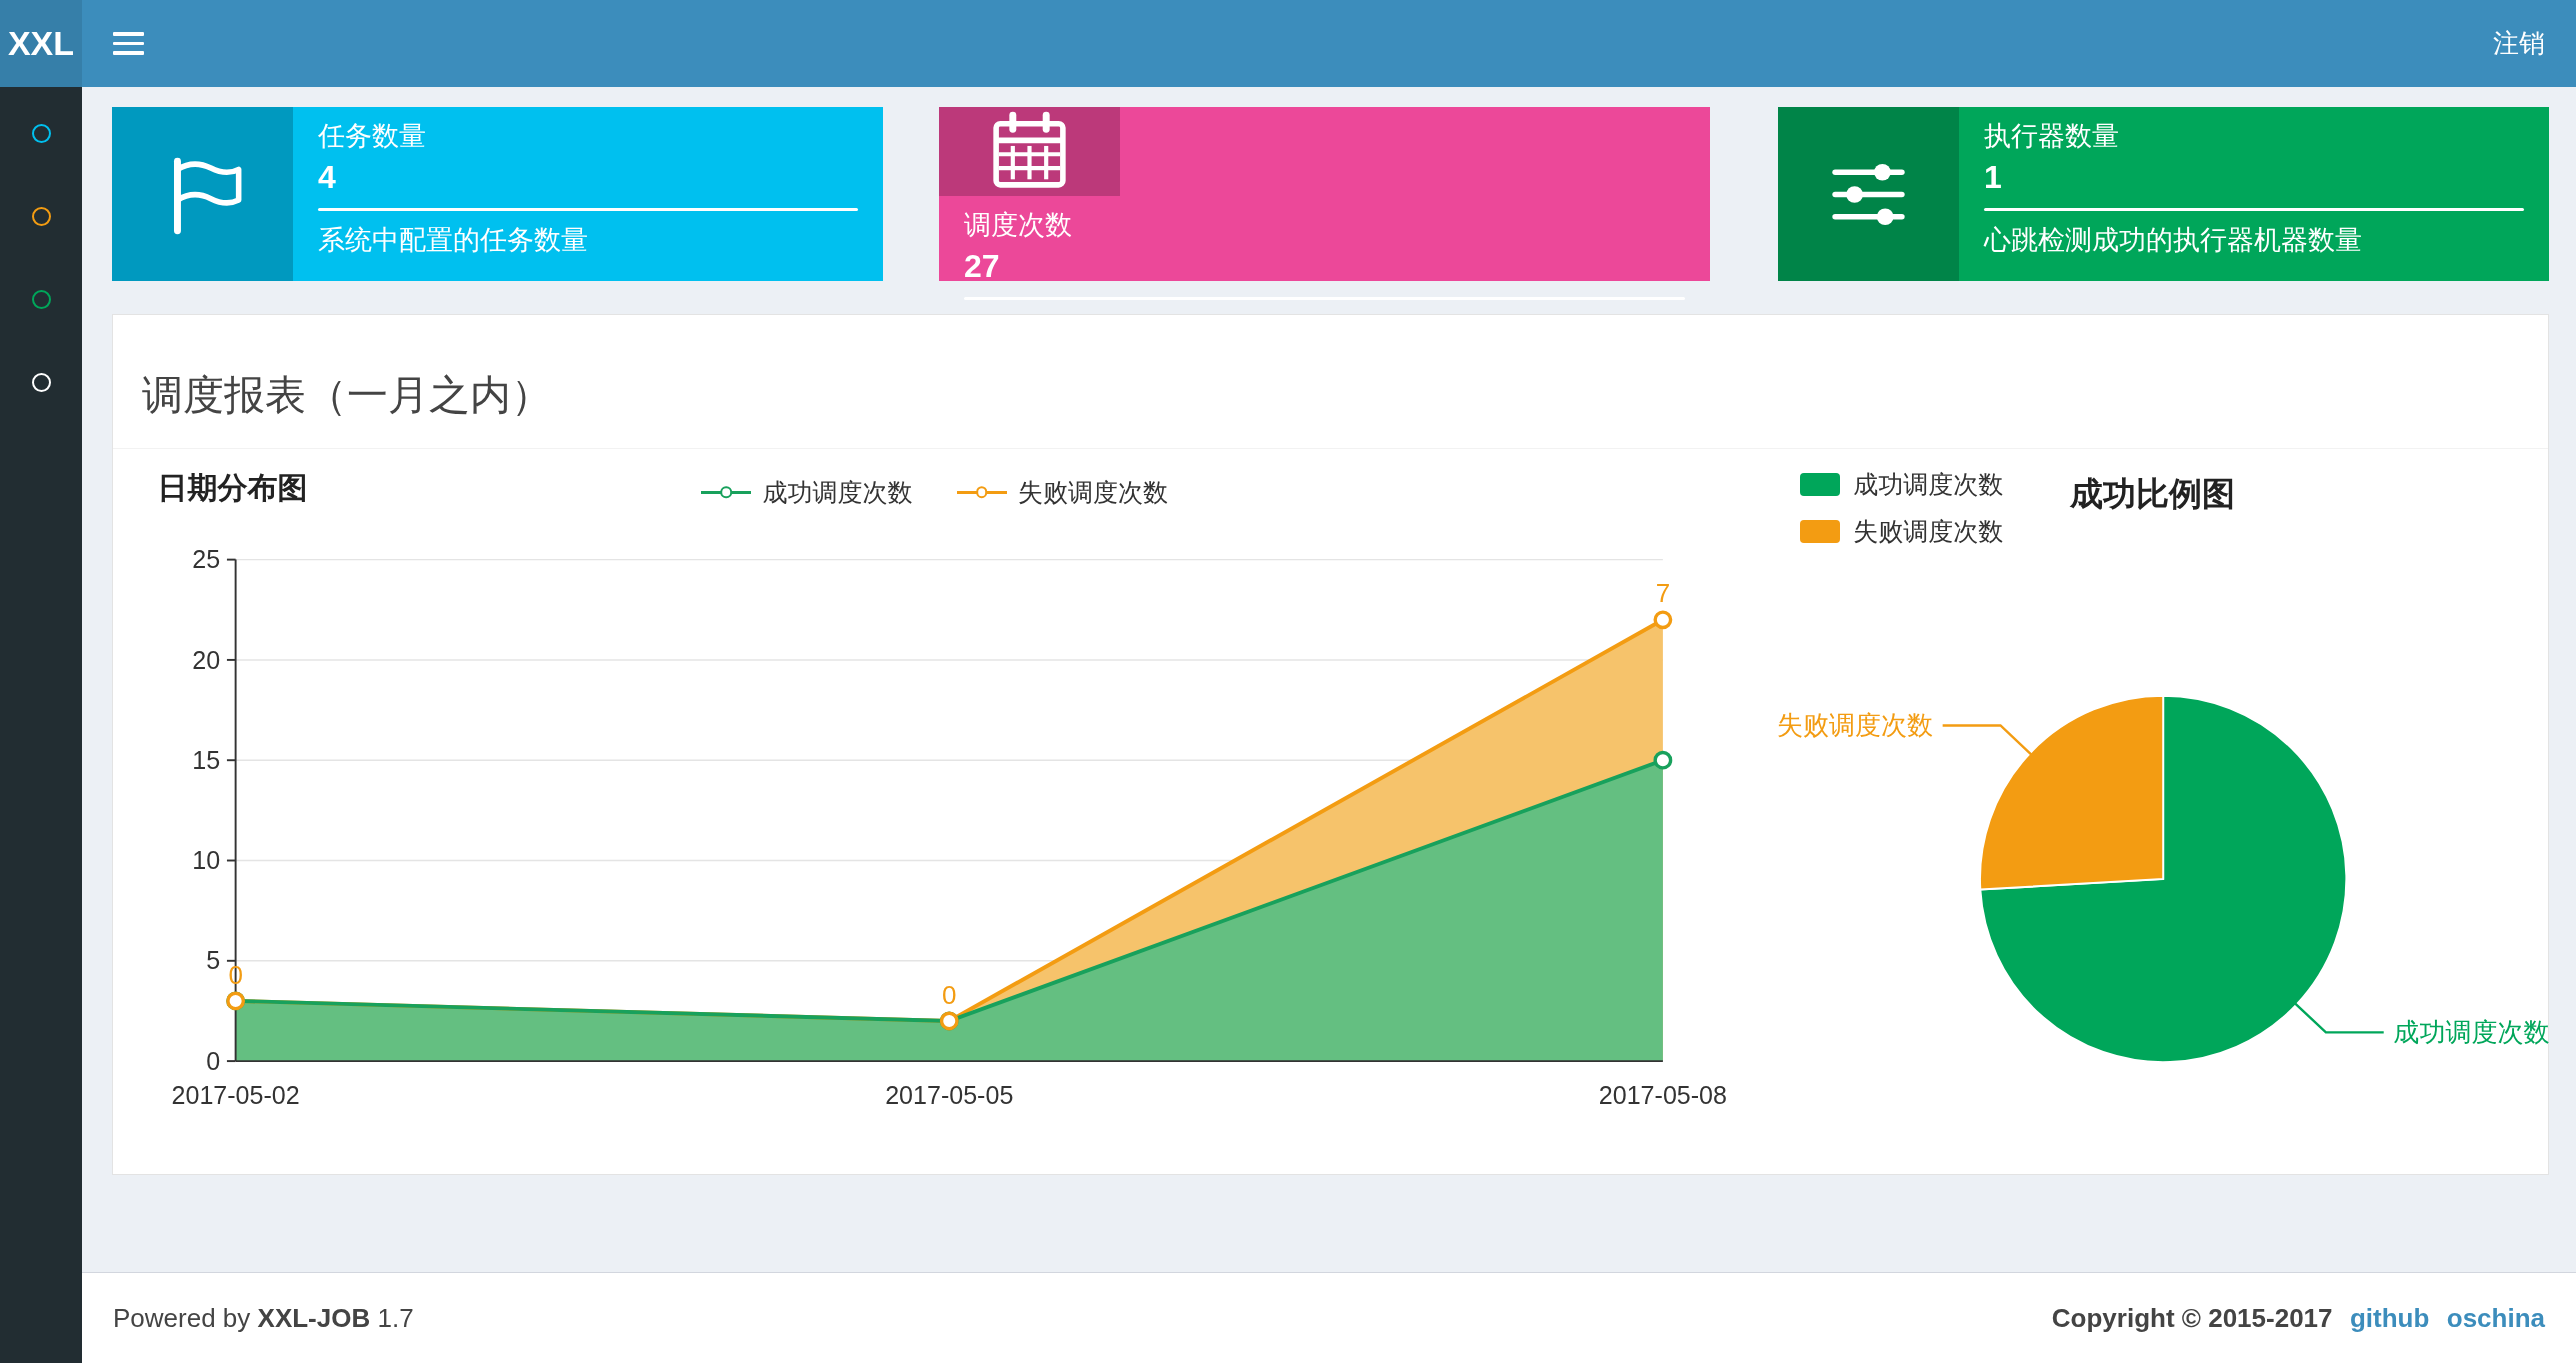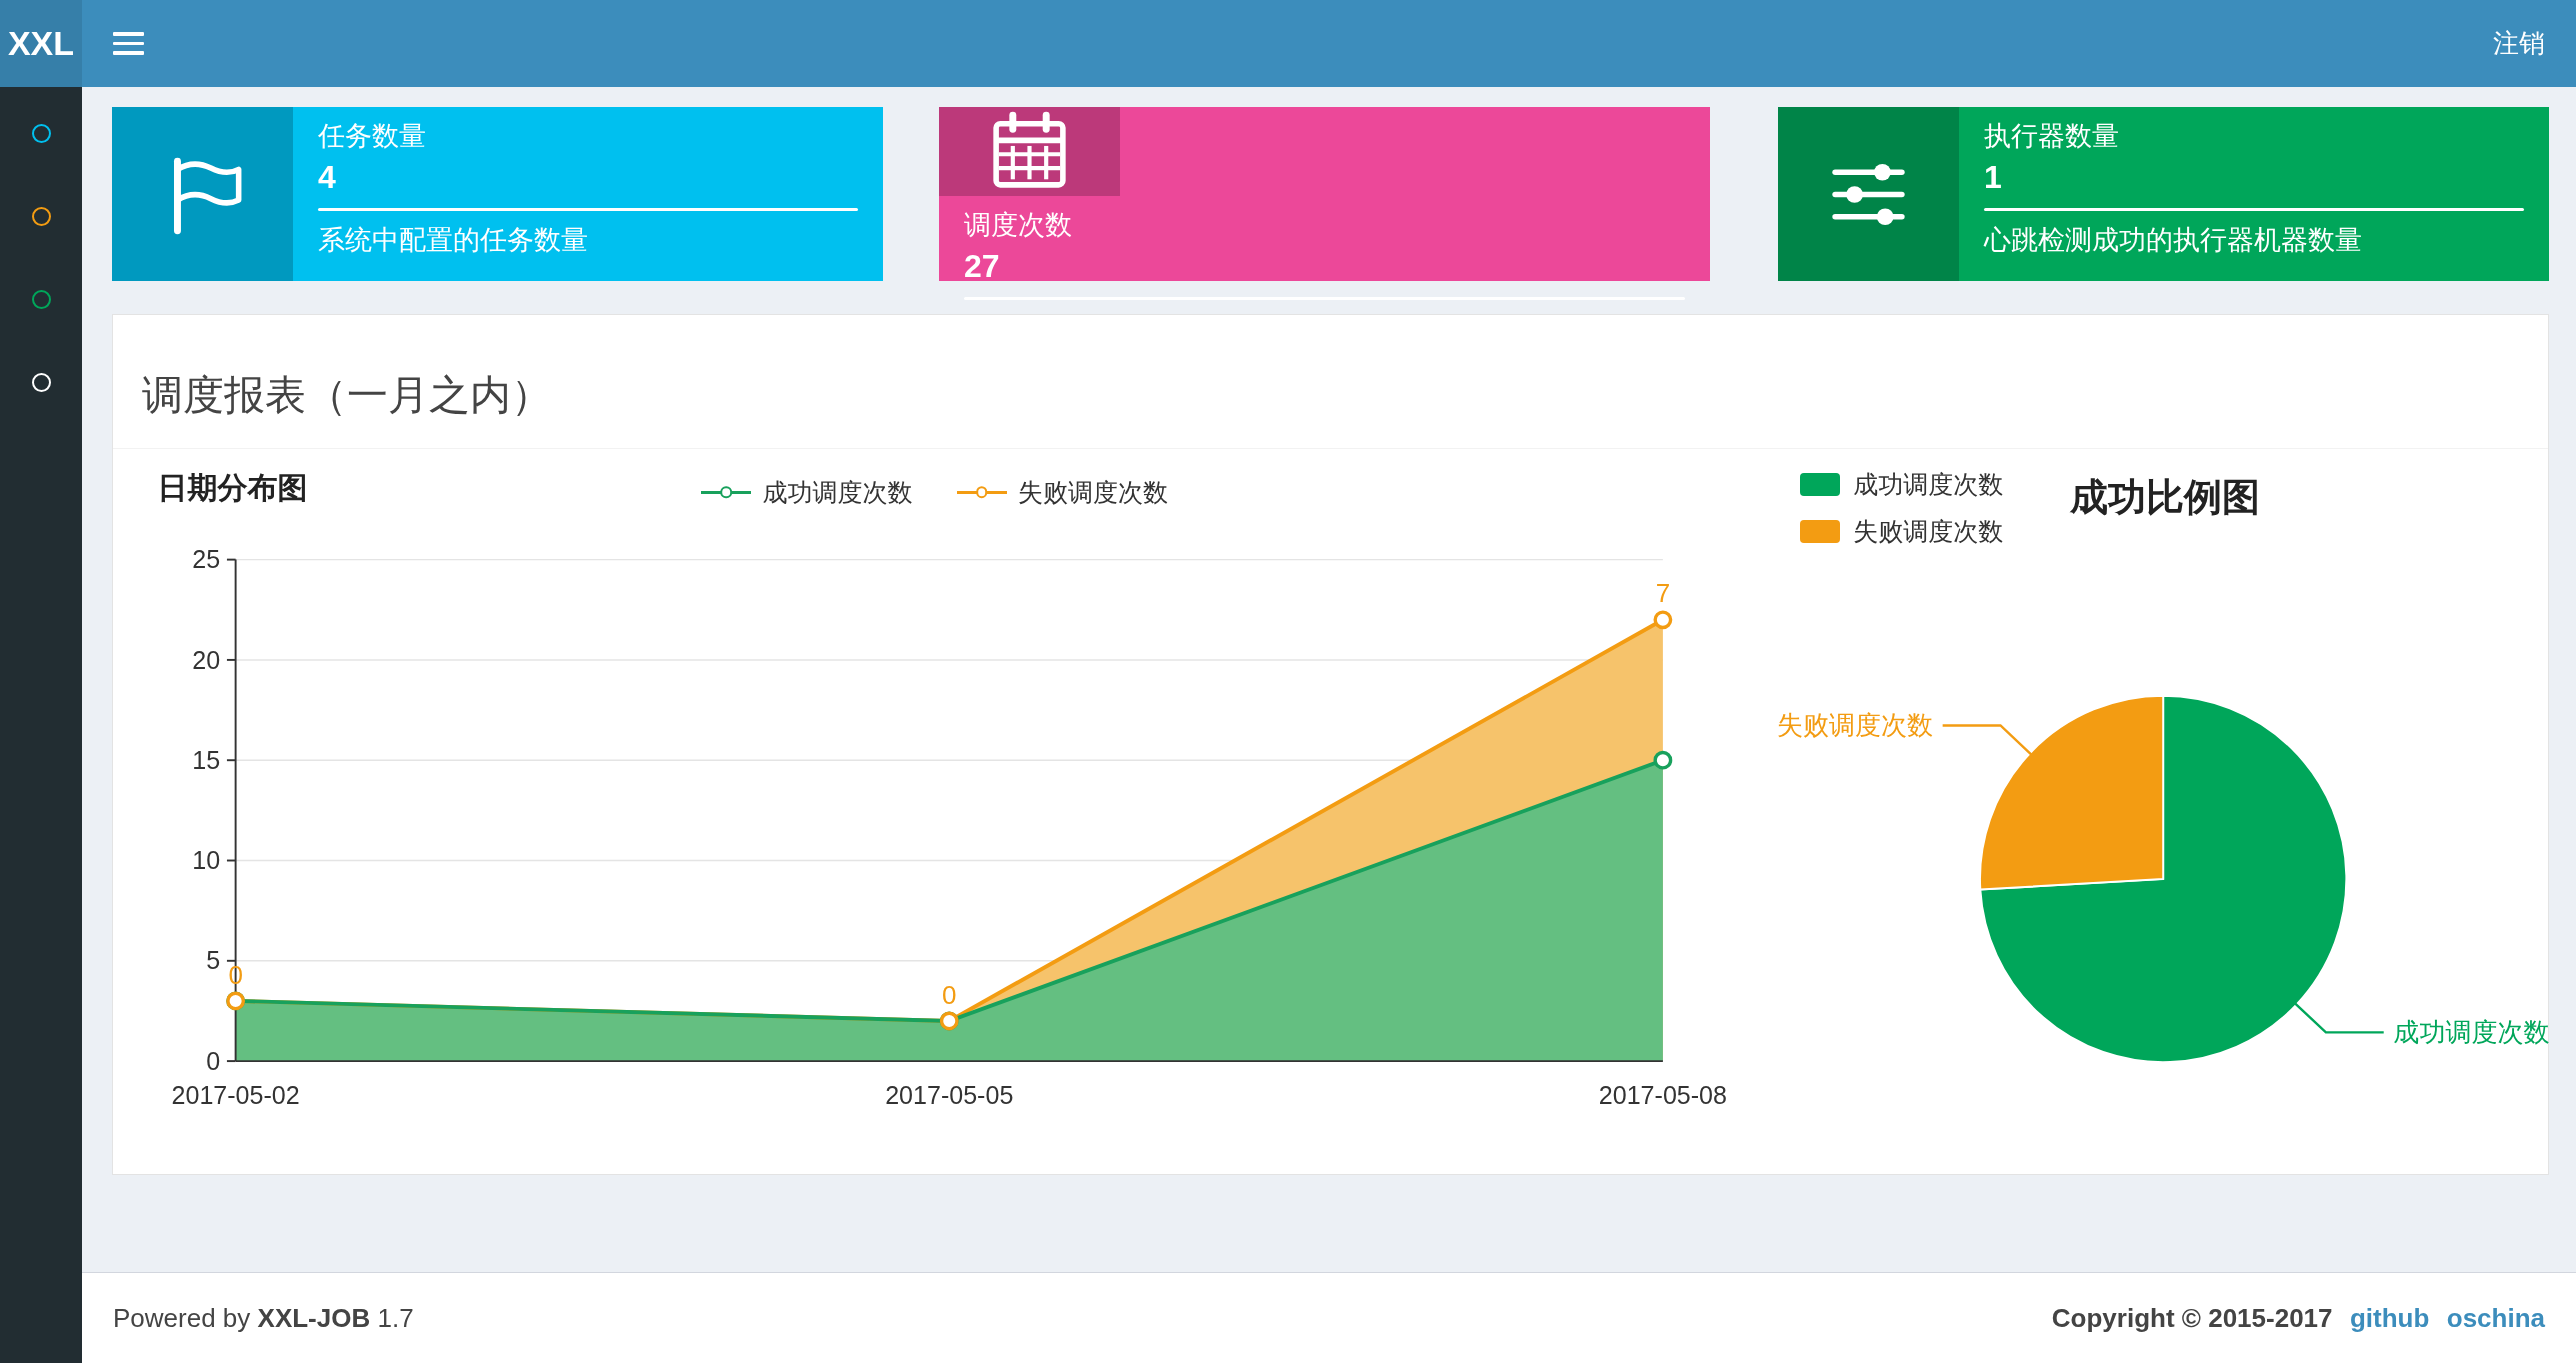--- a/index.html
+++ b/index.html
@@ -50,21 +50,21 @@
   .lc-circ { position:absolute; left:50%; top:50%; transform:translate(-50%,-50%); width:11.6px; height:11.6px; border:2.9px solid var(--c,#333); background:#fff; border-radius:50%; }
   #line-svg { position:absolute; left:0; top:66px; overflow:visible; }
   #line-svg text { font-family:"Liberation Sans","DejaVu Sans",sans-serif; }
 
   
   .chart-pie { position:absolute; left:1679px; top:5.8px; width:752px; height:713px; }
   .pg-legend { position:absolute; left:7.7px; top:13.5px; display:flex; flex-direction:column; gap:13.5px; }
   .pg-item { display:flex; align-items:center; gap:13.5px; cursor:pointer; }
   .pg-swatch { width:40px; height:23px; border-radius:3.9px; }
   .pg-label { font-size:25px; color:#333; }
-  .pc-title { position:absolute; left:278px; top:17.4px; font-size:38px; font-weight:bold; color:#222; }
+  .pc-title { position:absolute; left:278px; top:17.4px; font-size:33px; font-weight:bold; color:#222; }
   #pie-svg { position:absolute; left:0; top:67px; overflow:visible; }
   #pie-svg text { font-family:"Liberation Sans","DejaVu Sans",sans-serif; }
 
   
   .main-footer { position:absolute; left:82px; right:0; bottom:0; height:91px; background:#fff; border-top:1px solid #d2d6de; display:flex; align-items:center; justify-content:space-between; padding:0 31px; font-size:26px; color:#444; }
   .f-left b, .f-right b { font-weight:bold; }
   .f-right { display:flex; align-items:center; gap:17.4px; }
   .f-right a { color:var(--link,#3c8dbc); font-weight:bold; text-decoration:none; cursor:pointer; }
 </style>
 </head>

